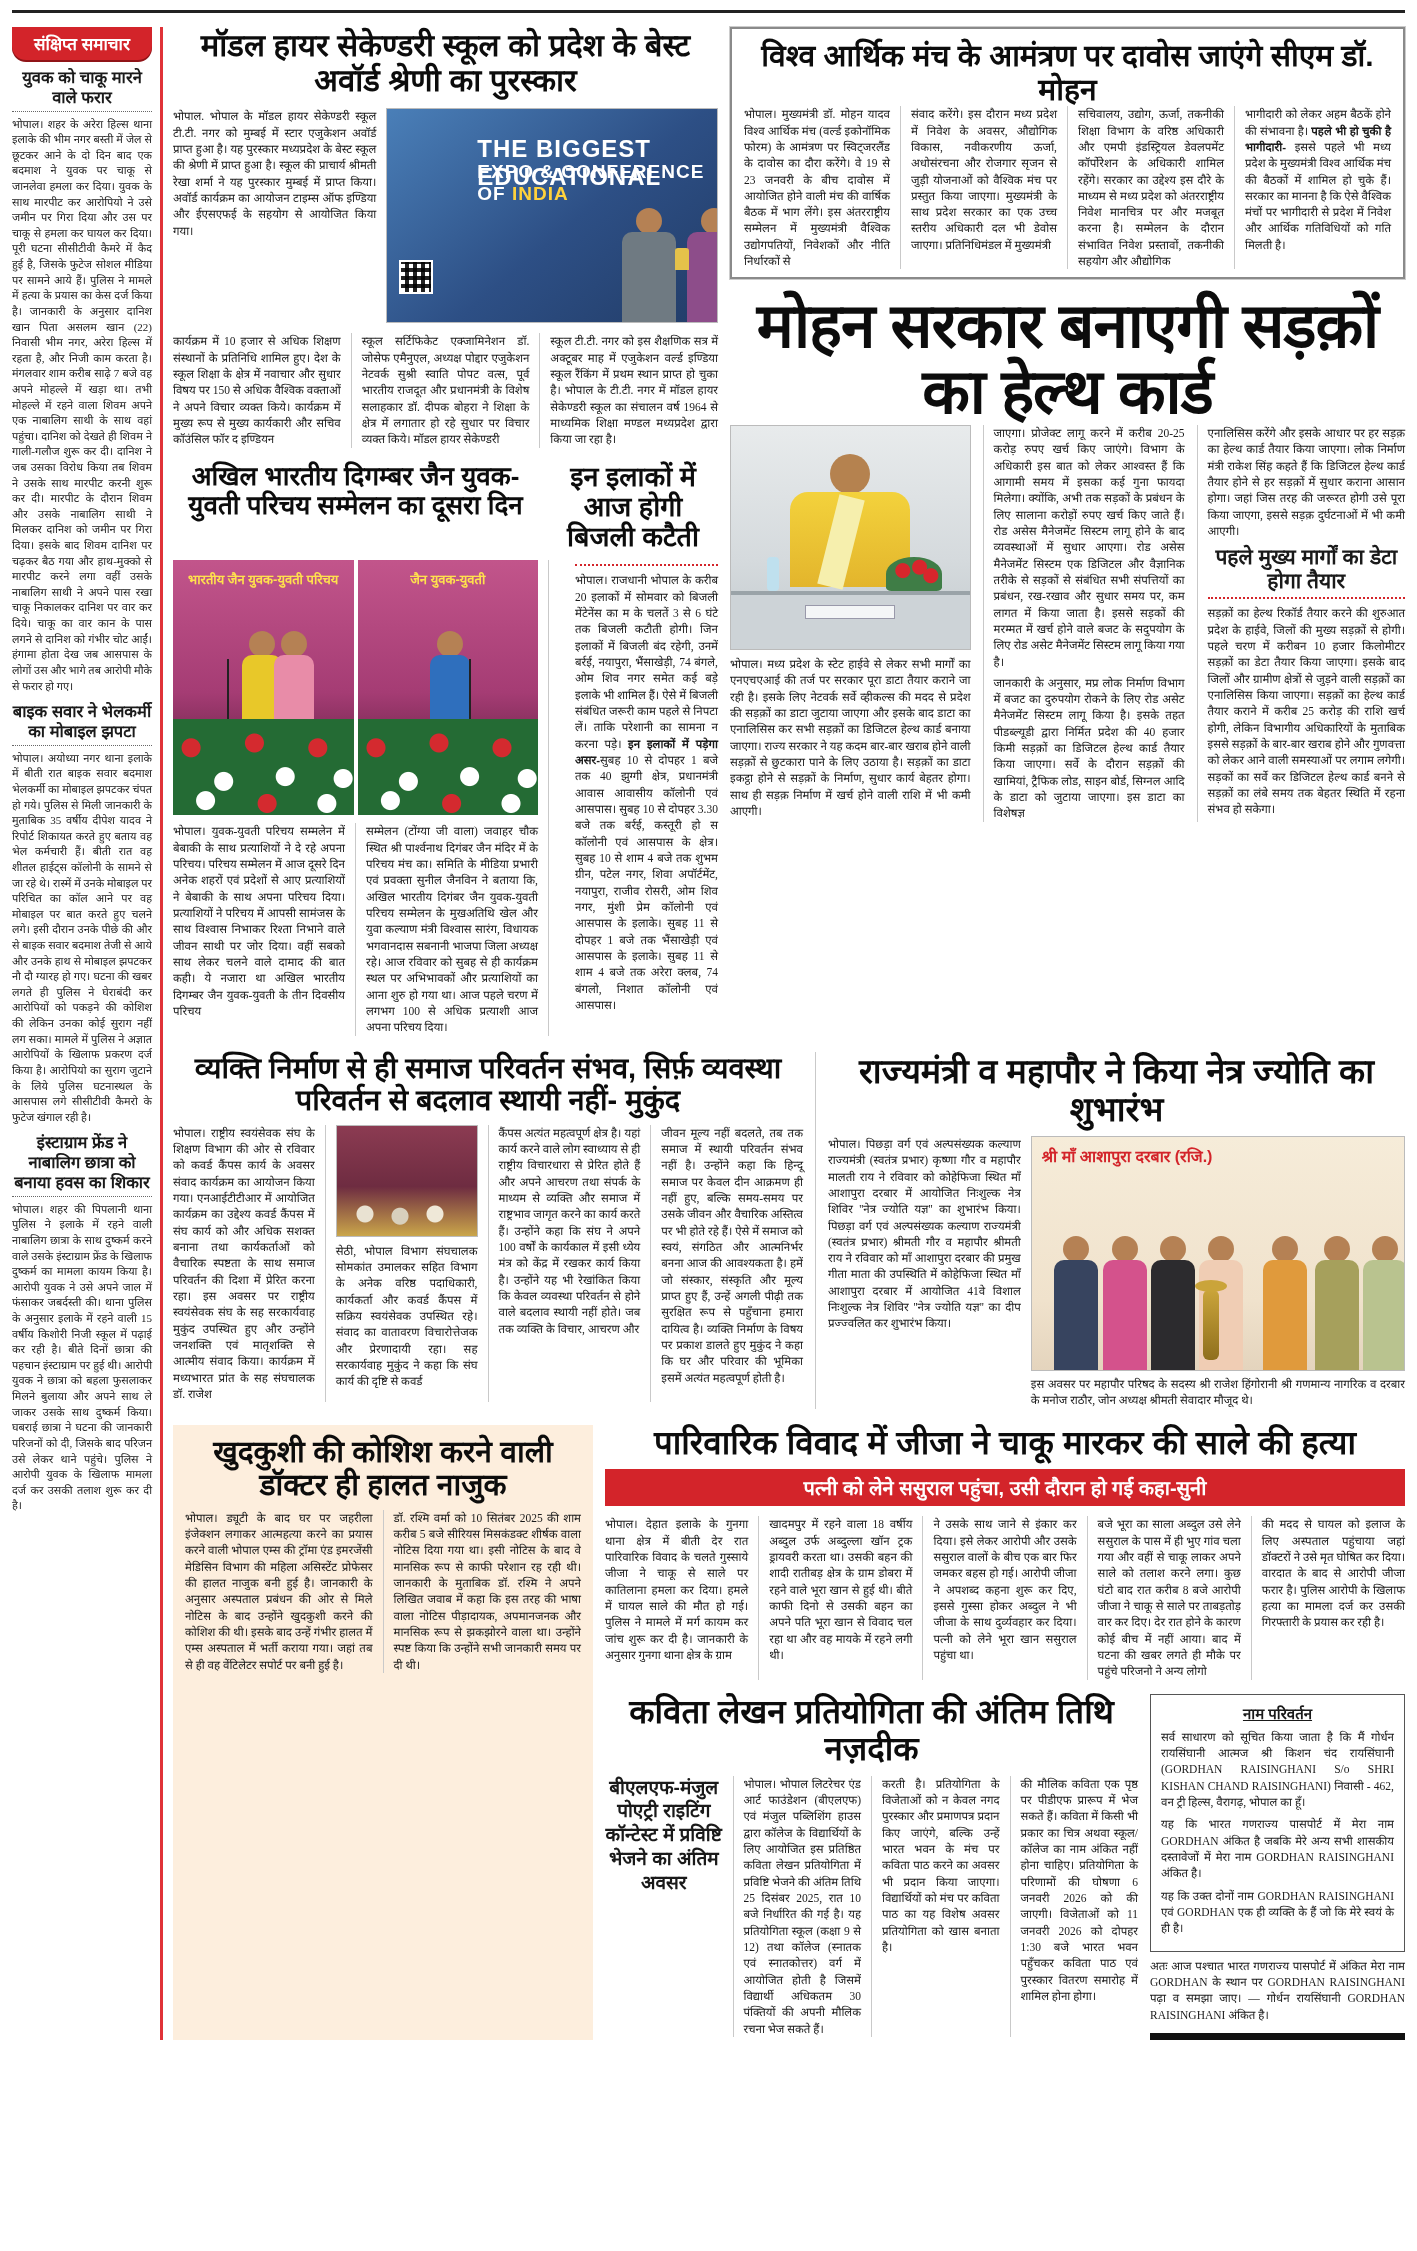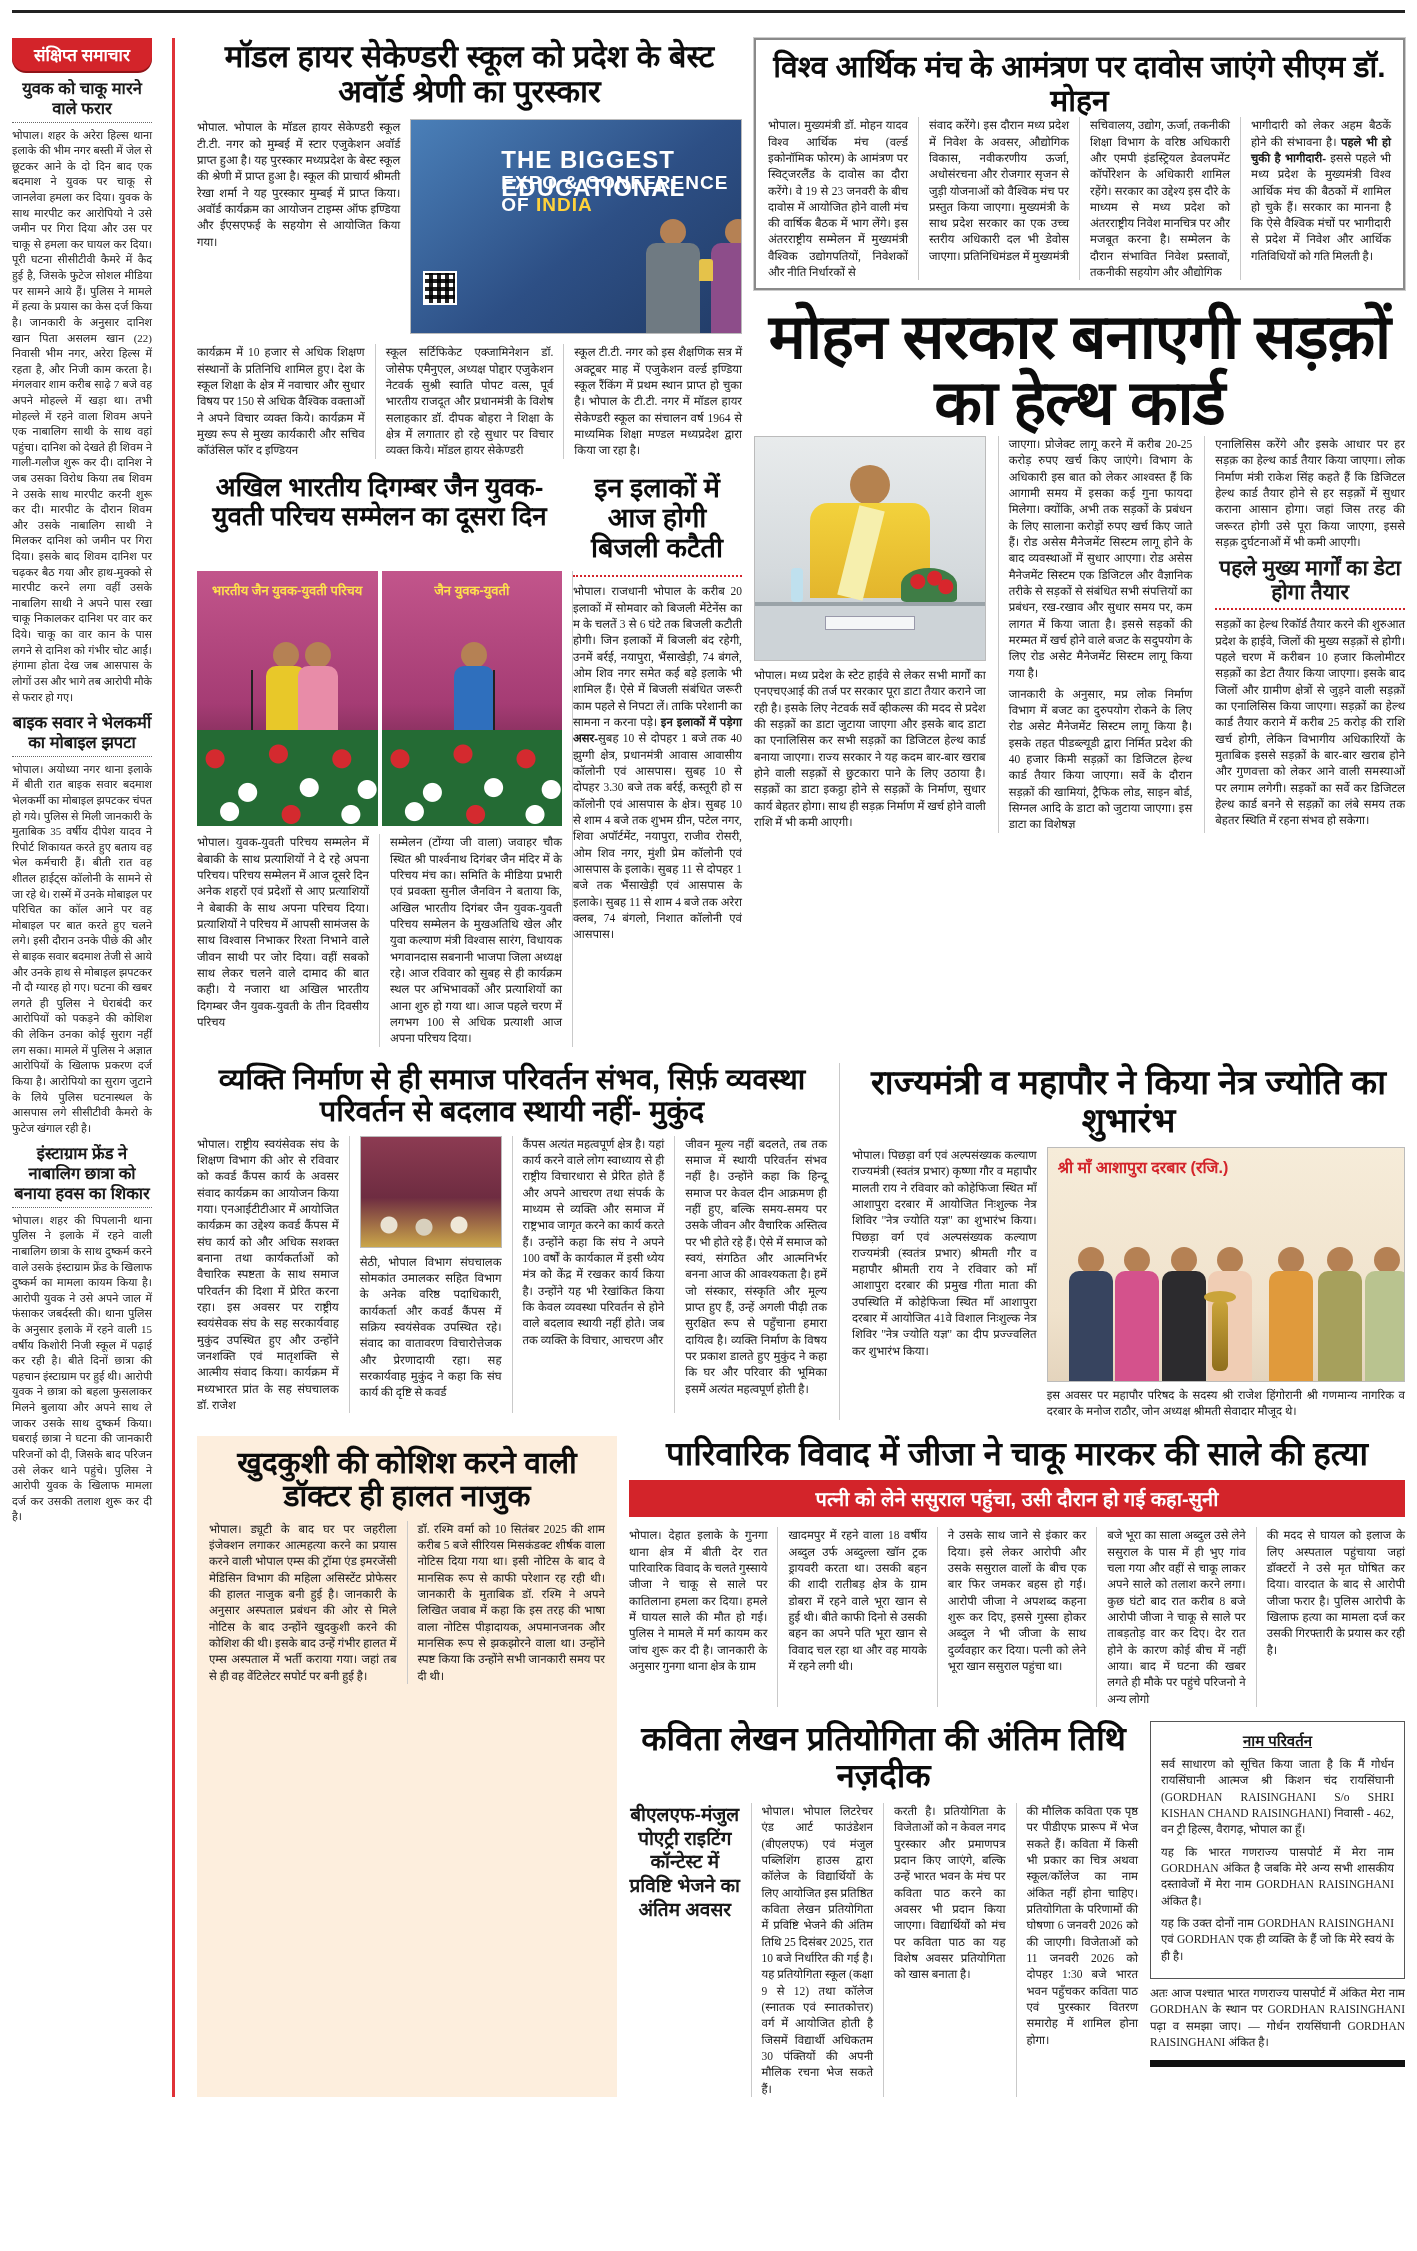--- a/index.html
+++ b/index.html
@@ -40,21 +40,21 @@
   .site-line { font-family: "Liberation Sans", sans-serif; font-weight: 700; font-size: 14px; }
   .page-num {
     position: absolute; right: 18px; top: -2px; width: 56px; height: 62px;
     border: 3px solid #000; border-radius: 50%;
     font-family: "Liberation Serif", serif; font-weight: 700; font-size: 46px;
     display: flex; align-items: center; justify-content: center;
   }
   .mast-rule { border-top: 3px solid #222; margin-top: 4px; }
 
   
-  .content { display: flex; margin-top: 25px; gap: 12px; }
+  .content { display: flex; margin-top: 14px; gap: 0; }
   .sidebar { width: 148px; flex: 0 0 148px; padding-right: 8px; }
   .red-rule { width: 3px; background: #e03238; flex: 0 0 3px; }
   .main { flex: 1; padding-left: 10px; }
 
   .body-text { font-size: 11.5px; line-height: 1.42; text-align: justify; }
   .body-text b { font-family: "Liberation Sans", sans-serif; }
   .headline { font-family: "Liberation Sans", sans-serif; font-weight: 800; color: #0c0c0c; text-align: center; line-height: 1.12; }
   .dotted-red { border-top: 2px dotted #d3242a; margin: 4px 0 6px; }
   .dotted-gray { border-top: 1px dotted #666; margin: 3px 0 5px; }
   .cols { display: flex; gap: 10px; }
@@ -161,21 +161,21 @@
   .mohan-c1 { width: 37%; } .mohan-c2 { width: 31%; border-left: 1px solid #c9c9c9; padding-left: 10px; }
   .mohan-c3 { width: 32%; border-left: 1px solid #c9c9c9; padding-left: 10px; }
   .mohan-sub2 { font-family: "Liberation Sans", sans-serif; font-weight: 800; font-size: 21px; text-align: center; line-height: 1.15; margin: 6px 0 2px; }
 
   .jain-block { margin-top: 14px; }
   .jain-head-row { display: flex; gap: 10px; align-items: flex-start; }
   .jain-headline { font-size: 26px; flex: 1; }
   .bijli-headline { font-size: 27px; width: 170px; flex: 0 0 170px; }
   .jain-row { display: flex; gap: 10px; margin-top: 8px; }
   .jain-left { flex: 1; min-width: 0; }
-  .bijli-col { width: 170px; flex: 0 0 170px; border-left: 1px solid #c9c9c9; padding-left: 0; }
+  .bijli-col { width: 170px; flex: 0 0 170px; border-left: 1px solid #c9c9c9; padding-left: 26px; }
   .jain-cols { margin-top: 8px; }
 
   
   .band-b { display: flex; gap: 12px; margin-top: 16px; }
   .vyakti { width: 630px; flex: 0 0 630px; }
   .vyakti-headline { font-size: 29px; margin-bottom: 8px; }
   .netra { flex: 1; min-width: 0; border-left: 1px solid #c9c9c9; padding-left: 12px; }
   .netra-headline { font-size: 34px; margin-bottom: 8px; }
   .netra-row { display: flex; gap: 10px; }
   .netra-text { width: 34%; }

